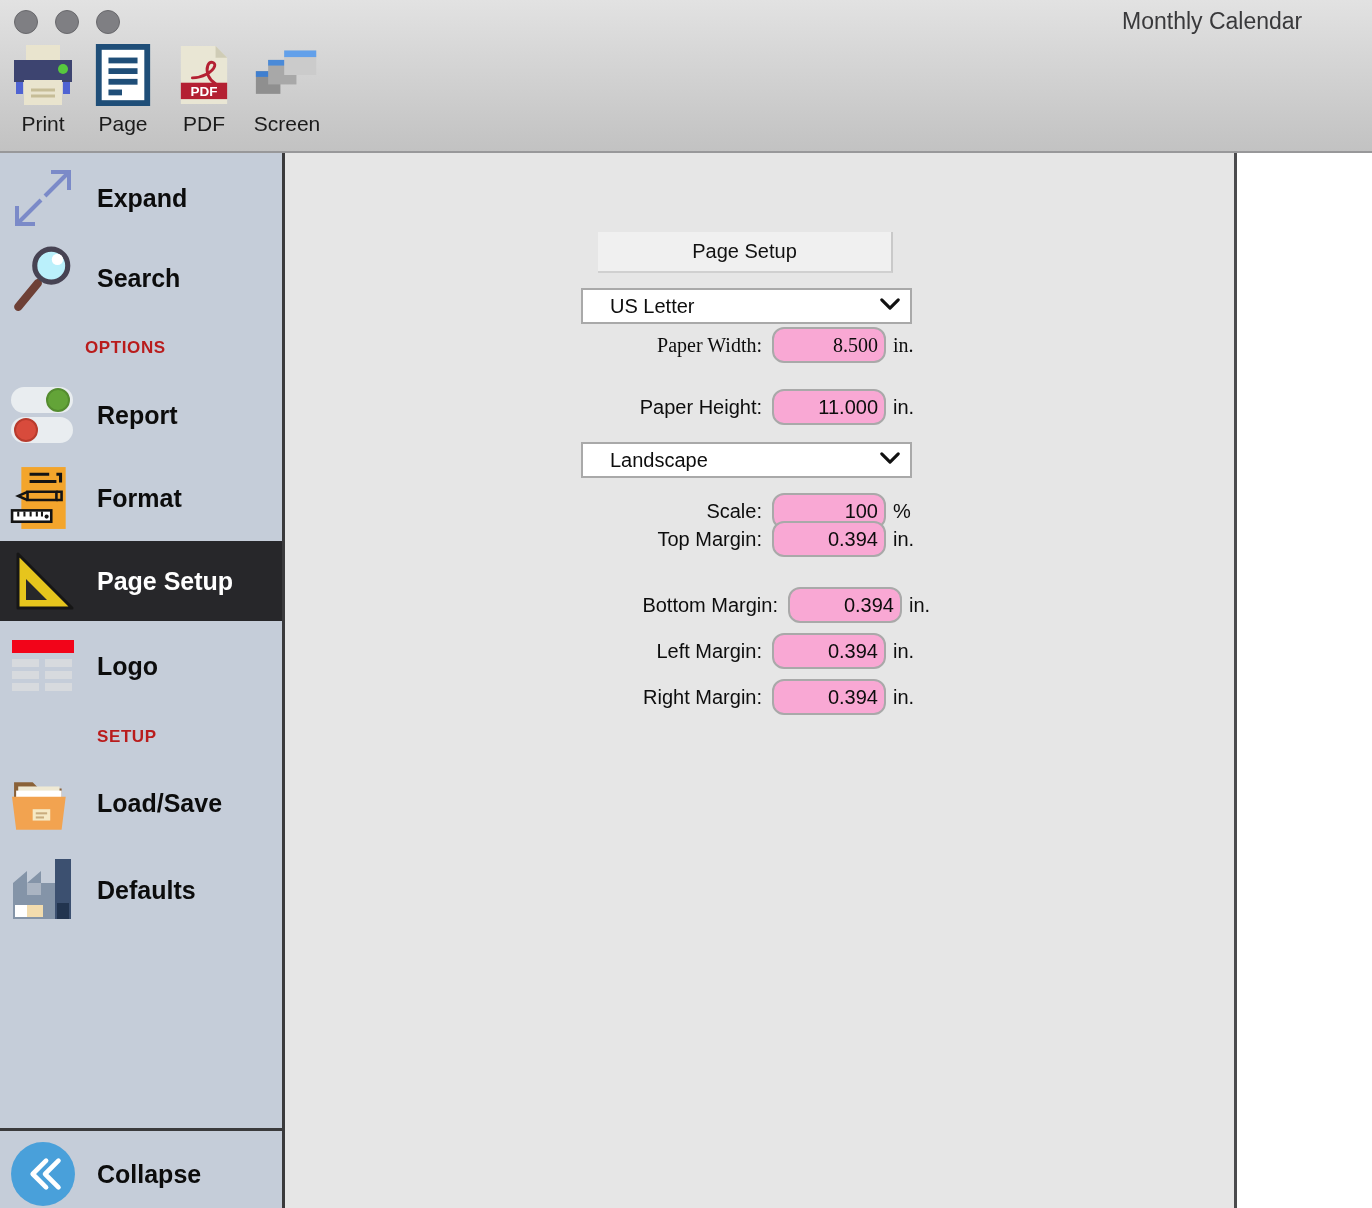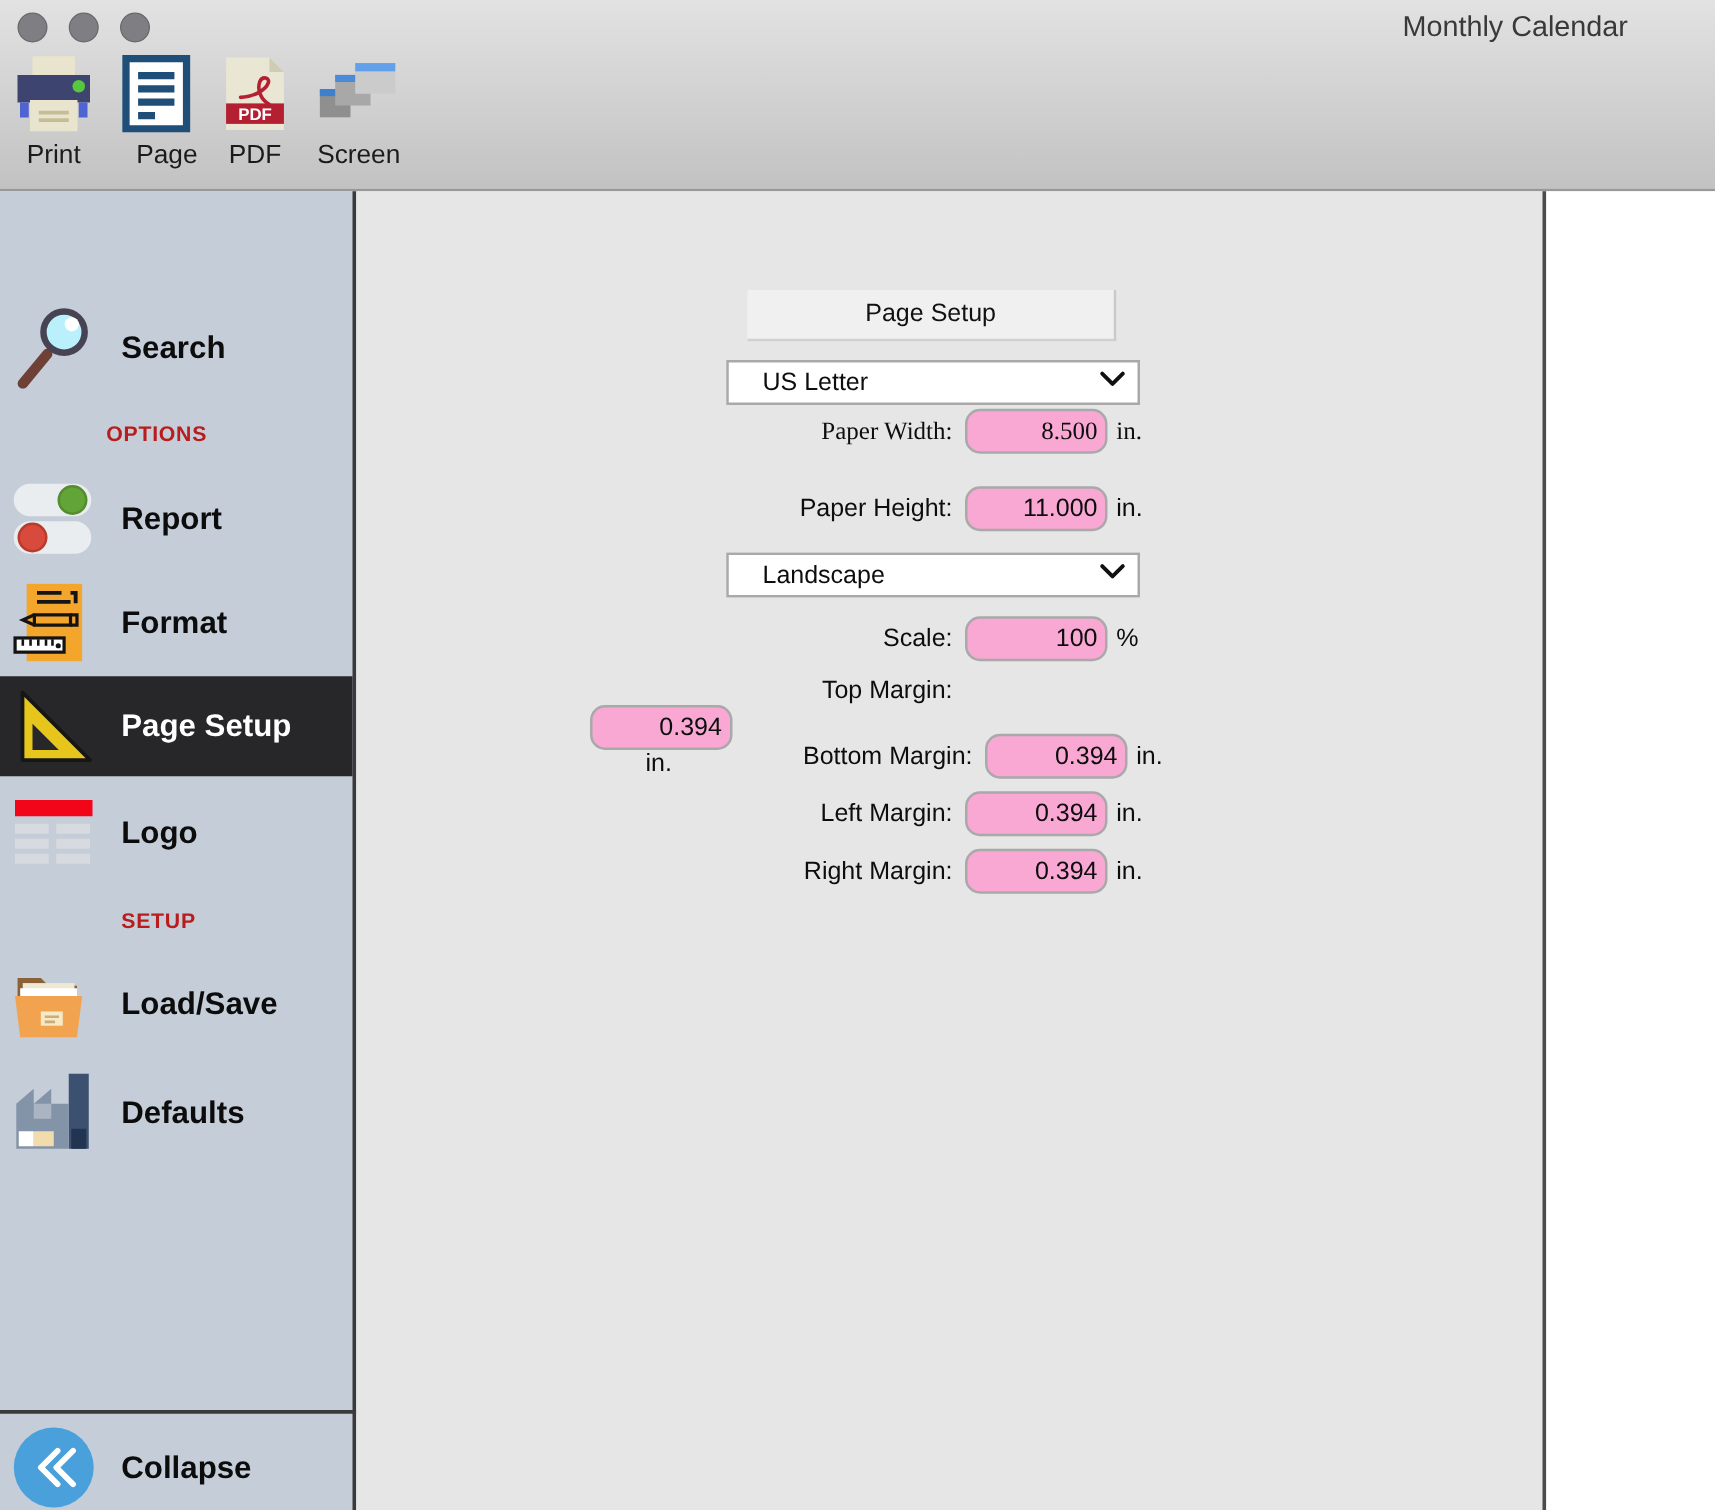--- a/index.html
+++ b/index.html
@@ -11,21 +11,21 @@
   
   .topbar{
     position:absolute;left:0;top:0;width:1372px;height:151px;
     background:linear-gradient(#e2e2e2,#c2c2c2);
     border-bottom:2px solid #98989a;
   }
   .lights{position:absolute;left:14px;top:10px;display:flex;gap:17px;}
   .light{width:22px;height:22px;border-radius:50%;background:#7f7f83;border:1px solid #68686c;}
   .win-title{position:absolute;top:8px;left:1122px;font-size:23px;color:#39393b;white-space:nowrap;}
   .titem{position:absolute;top:42px;display:flex;flex-direction:column;align-items:center;cursor:default;}
-  .t0{left:10px;width:66px;} .t1{left:88px;width:70px;align-items:flex-end;} .t2{left:173px;width:62px;} .t3{left:243px;width:88px;}
+  .t0{left:10px;width:66px;} .t1{left:88px;width:70px;} .t2{left:173px;width:62px;} .t3{left:243px;width:88px;}
   .ticon{width:66px;height:66px;display:flex;align-items:center;justify-content:center;}
   .tlabel{margin-top:4px;font-size:21px;color:#1b1b1b;}
   
   .sidebar{
     position:absolute;left:0;top:153px;width:282px;bottom:0;
     background:#c5cdd9;border-right:3px solid #3a3a3c;box-sizing:content-box;
   }
   .srow{position:absolute;left:0;width:282px;height:80px;display:flex;align-items:center;}
   .srow .ic{width:70px;height:70px;margin-left:8px;flex:none;display:flex;align-items:center;justify-content:center;}
   .srow .lbl{margin-left:19px;font-size:25px;font-weight:700;color:#0c0c0c;white-space:nowrap;}
@@ -60,21 +60,21 @@
   .sel-paper{top:135px;} .sel-orient{top:289px;}
   .frow{position:absolute;left:0;height:36px;display:flex;align-items:center;}
   .frow .flabel{width:477px;text-align:right;font-size:20px;color:#0d0d0d;flex:none;}
   .frow .fin{
     margin-left:10px;width:114px;height:36px;box-sizing:border-box;flex:none;
     background:#f9a8d4;border:2px solid #a9a9a9;border-radius:12px;
     font-family:inherit;font-size:20px;color:#0d0d0d;text-align:right;padding:0 6px;outline:none;
   }
   .frow .fsuffix{margin-left:7px;font-size:20px;color:#0d0d0d;}
   .fr0{top:174px;font-family:Liberation Serif, serif;} .fr1{top:236px;}
-  .fr2{top:340px;} .fr3{top:388px;flex-direction:column;} .fr4{top:434px;padding-left:16px;} .fr5{top:480px;} .fr6{top:526px;}
+  .fr2{top:340px;} .fr3{top:368px;} .fr4{top:434px;padding-left:16px;} .fr5{top:480px;} .fr6{top:526px;}
 </style>
 </head>
 <body>
 
 <div class="topbar">
   <div class="lights">
     <span class="light"></span>
     <span class="light"></span>
     <span class="light"></span>
   </div>
@@ -132,20 +132,31 @@
         <rect x="32" y="2" width="34" height="26" fill="#cbcbcb"></rect>
           <rect x="32" y="2" width="34" height="7" fill="#62a0ea"></rect>
       </svg>
     </span>
     <span class="tlabel">Screen</span>
   </div>
 </div>
 
 <div class="sidebar">
 
+  <div class="srow r-expand">
+    <span class="ic">
+      <svg width="64" height="64" viewBox="0 0 64 64" fill="none" stroke="#7b8ac8" stroke-width="4">
+        <path d="M34 30 L58 6"></path>
+          <path d="M40 6 H58 V24"></path>
+        <path d="M30 34 L6 58"></path>
+          <path d="M6 40 V58 H24"></path>
+      </svg>
+    </span>
+    <span class="lbl">Expand</span>
+  </div>
 
   <div class="srow r-search">
     <span class="ic">
       <svg width="66" height="66" viewBox="0 0 64 64">
         <line x1="27" y1="37" x2="8" y2="60" stroke="#6e4036" stroke-width="8" stroke-linecap="round"></line>
         <circle cx="40" cy="20" r="16" fill="#baf0fb" stroke="#474353" stroke-width="5"></circle>
         <circle cx="46" cy="14" r="5.5" fill="#ffffff"></circle>
       </svg>
     </span>
     <span class="lbl">Search</span>

